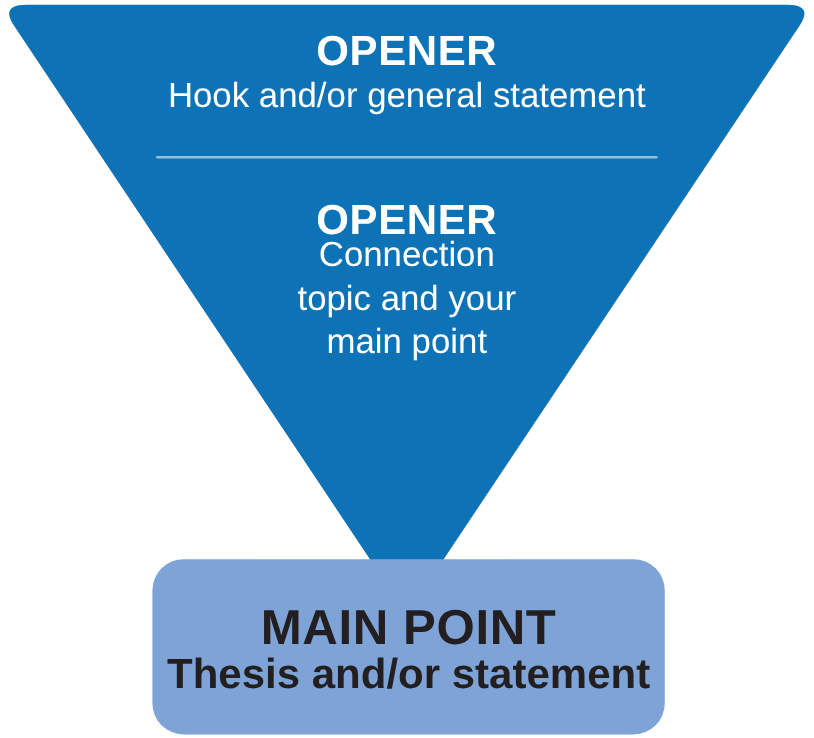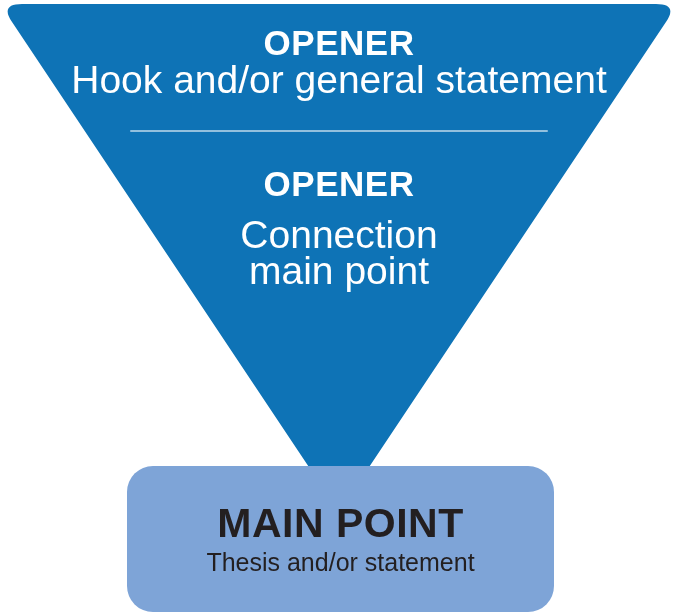--- a/index.html
+++ b/index.html
@@ -30,38 +30,38 @@
     color: #ffffff;
     z-index: 2;
   }
   .section-title {
     font-weight: bold;
     font-size: 35px;
     line-height: 40px;
     letter-spacing: 0.5px;
   }
   .section-sub {
-    font-size: 39px;
+    font-size: 29px;
     line-height: 36px;
     font-weight: normal;
   }
   .opener-title   { top: 23px; }
   .opener-sub     { top: 63px; line-height: 34px; }
   .divider {
     position: absolute;
     left: 130px;
     top: 130px;
     width: 418px;
     height: 2px;
     background: rgba(255,255,255,0.55);
     border-radius: 1px;
     z-index: 2;
   }
   .funnel-title   { top: 164px; }
-  .funnel-sub     { top: 217px; }
+  .funnel-sub     { top: 195px; }
   .funnel-sub .line { display: block; }
   .main-point-box {
     position: absolute;
     left: 127px;
     top: 466px;
     width: 427px;
     height: 146px;
     background: #7ea4d7;
     border-radius: 26px;
     z-index: 3;
@@ -74,22 +74,23 @@
     padding-top: 2px;
     box-sizing: border-box;
   }
   .main-point-title {
     font-weight: bold;
     font-size: 41px;
     line-height: 44px;
     letter-spacing: 0.5px;
   }
   .main-point-sub {
-    font-size: 25px;
+    font-size: 35px;
     line-height: 34px;
+    font-weight: bold;
   }
   .main-point-sub .line { display: block; }
 </style>
 </head>
 <body>
 
 <div class="stage">
 
   <svg class="triangle-svg" viewBox="0 0 678 615" xmlns="http://www.w3.org/2000/svg" aria-hidden="true">
     <path d="M 22 4 L 656 4 Q 678 4 666.3 21.5 L 344.6 503.7 Q 339 512 333.4 503.7 L 11.7 21.5 Q 0 4 22 4 Z" fill="#0e73b6"></path>
@@ -98,20 +99,21 @@
   <div class="txt section-title opener-title">OPENER</div>
 
   <div class="txt section-sub opener-sub">Hook and/or general statement</div>
 
   <div class="divider"></div>
 
   <div class="txt section-title funnel-title">OPENER</div>
 
   <div class="txt section-sub funnel-sub">
     <span class="line">Connection</span>
+    <span class="line">topic and your</span>
     <span class="line">main point</span>
   </div>
 
   <div class="main-point-box">
     <div class="main-point-title">MAIN POINT</div>
     <div class="main-point-sub">
       <span class="line">Thesis and/or statement</span>
     </div>
   </div>
 

